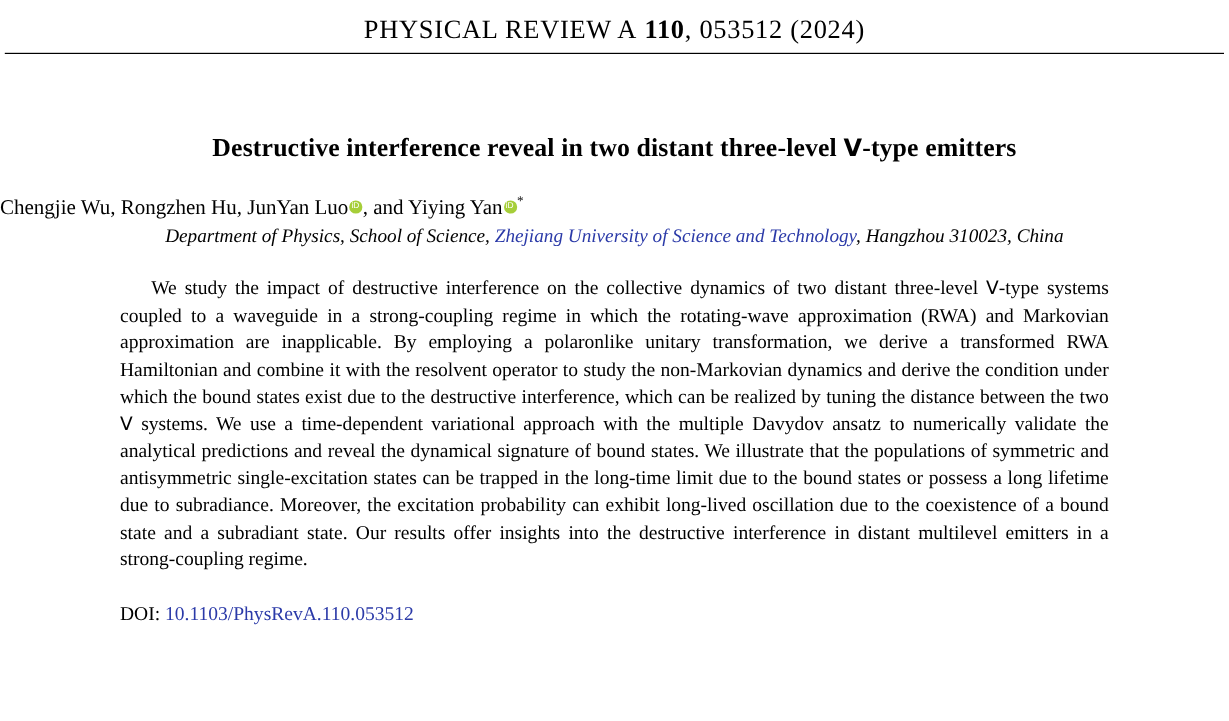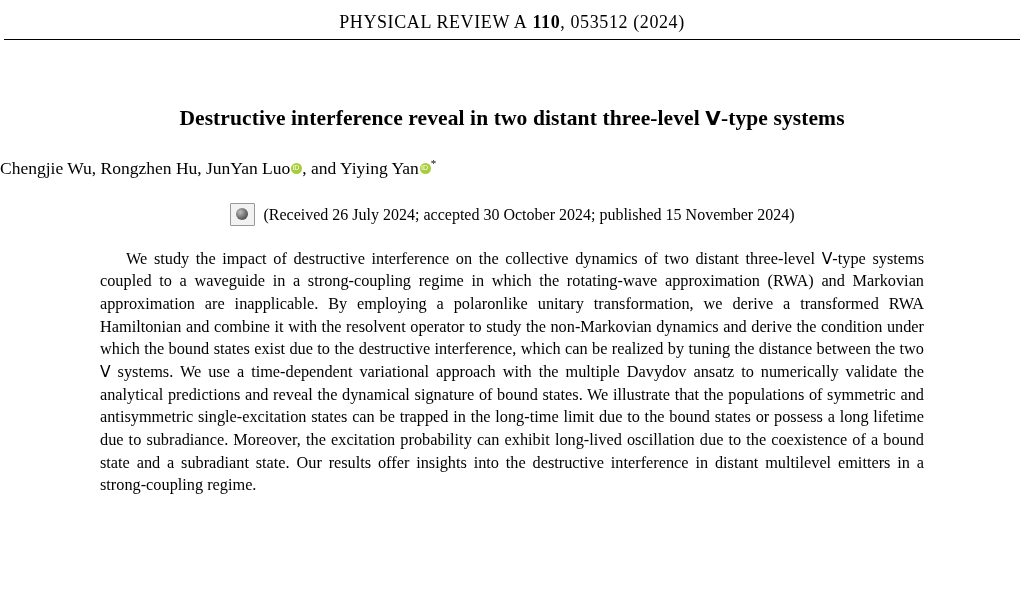--- a/index.html
+++ b/index.html
@@ -17,21 +17,21 @@
   .page {
     position: relative;
     width: 1024px;
     height: 601px;
     box-sizing: border-box;
   }
 
   
   .journal-header {
     text-align: center;
-    font-size: 18px;
+    font-size: 22px;
     letter-spacing: 0.6px;
     padding-top: 12px;
     padding-bottom: 6px;
   }
   .journal-header .jname {
     font-variant: normal;
   }
   .journal-header .jvol {
     font-weight: bold;
   }
@@ -157,30 +157,33 @@
 <body>
 
 <div class="page">
 
   <div class="journal-header">
     <span class="jname">PHYSICAL REVIEW A</span><span>&nbsp;</span><span class="jvol">110</span><span>, 053512 (2024)</span>
   </div>
   <hr class="header-rule">
 
   <div class="title">
-    <span>Destructive interference reveal in two distant three-level </span><span class="vtype">V</span><span>-type systems</span>
+    <span>Destructive interference reveal in two distant three-level </span><span class="vtype">V</span><span>-type emitters</span>
   </div>
 
   <div class="authors">
     <span>Chengjie Wu, Rongzhen Hu, JunYan Luo</span><span class="orcid"></span><span>, and Yiying Yan</span><span class="orcid"></span><span class="sup">*</span>
   </div>
 
+  <div class="affil">
+    <span>Department of Physics, School of Science, </span><span class="link">Zhejiang University of Science and Technology</span><span>, Hangzhou 310023, China</span>
+  </div>
 
-  <div class="received-row">
-    <span class="crossmark"></span><span class="received-text">(Received 26 July 2024; accepted 30 October 2024; published 15 November 2024)</span>
-  </div>
 
   <div class="abstract">
     <span>We study the impact of destructive interference on the collective dynamics of two distant three-level </span><span class="vtype">V</span><span>-type systems coupled to a waveguide in a strong-coupling regime in which the rotating-wave approximation (RWA) and Markovian approximation are inapplicable. By employing a polaronlike unitary transformation, we derive a transformed RWA Hamiltonian and combine it with the resolvent operator to study the non-Markovian dynamics and derive the condition under which the bound states exist due to the destructive interference, which can be realized by tuning the distance between the two </span><span class="vtype">V</span><span> systems. We use a time-dependent variational approach with the multiple Davydov ansatz to numerically validate the analytical predictions and reveal the dynamical signature of bound states. We illustrate that the populations of symmetric and antisymmetric single-excitation states can be trapped in the long-time limit due to the bound states or possess a long lifetime due to subradiance. Moreover, the excitation probability can exhibit long-lived oscillation due to the coexistence of a bound state and a subradiant state. Our results offer insights into the destructive interference in distant multilevel emitters in a strong-coupling regime.</span>
   </div>
 
+  <div class="doi">
+    <span>DOI: </span><span class="doi-link">10.1103/PhysRevA.110.053512</span>
+  </div>
 
 </div>
 
 </body></html>

